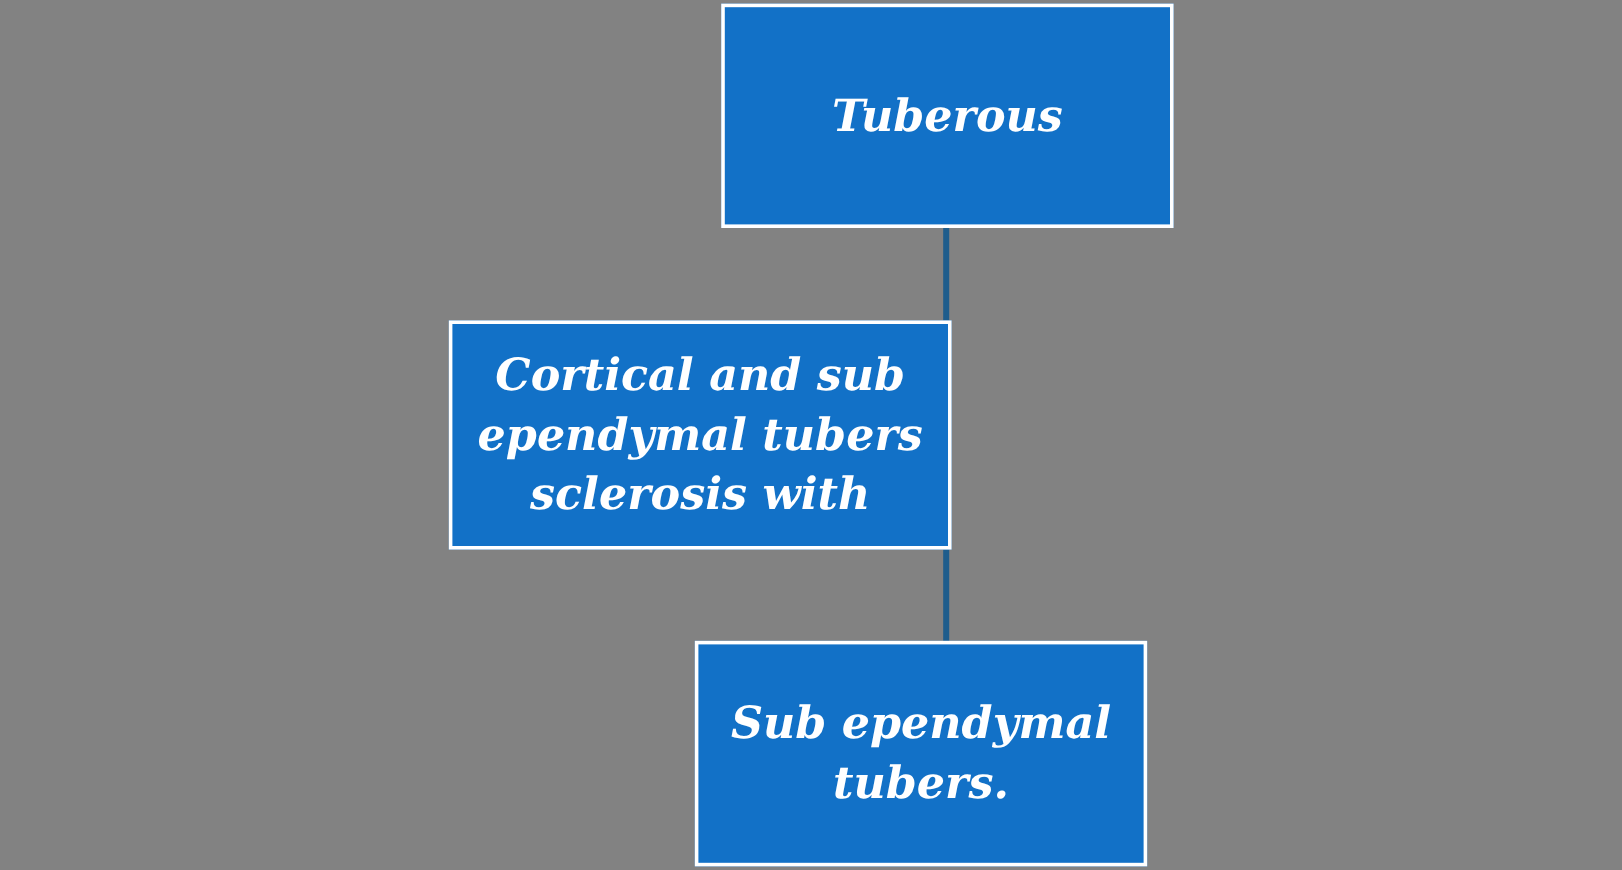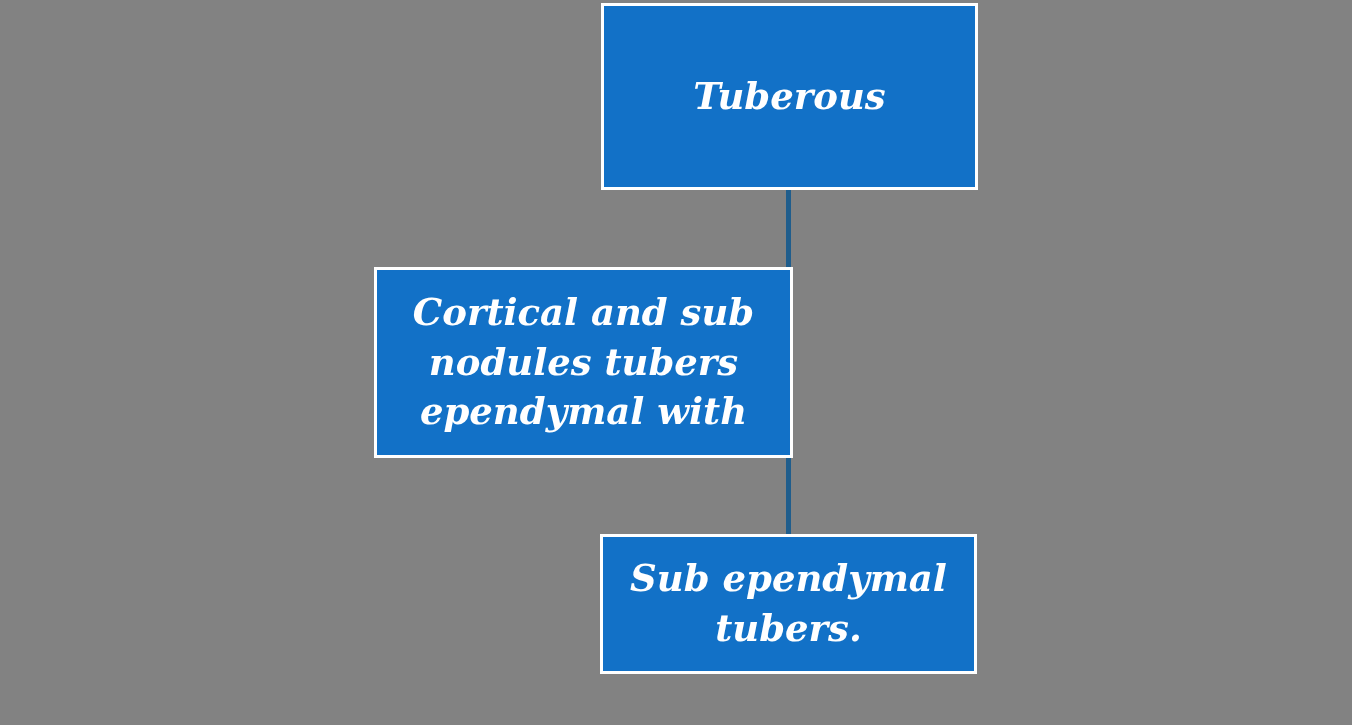--- a/index.html
+++ b/index.html
@@ -56,24 +56,24 @@
       width: 377px;
       height: 187px;
     }
     .node-middle {
       left: 374px;
       top: 267px;
       width: 419px;
       height: 191px;
     }
     .node-bottom {
-      left: 600px;
+      left: 579px;
       top: 534px;
       width: 377px;
-      height: 140px;
+      height: 188px;
     }
     .node-text {
       width: 100%;
     }
     .line {
       white-space: nowrap;
     }
   </style>
 </head>
 <body>
@@ -86,22 +86,22 @@
 
   <div class="node node-top">
     <div class="node-text">
       <div class="line">Tuberous</div>
     </div>
   </div>
 
   <div class="node node-middle">
     <div class="node-text">
       <div class="line">Cortical and sub</div>
-      <div class="line">nodules tubers</div>
-      <div class="line">ependymal with</div>
+      <div class="line">ependymal tubers</div>
+      <div class="line">sclerosis with</div>
     </div>
   </div>
 
   <div class="node node-bottom">
     <div class="node-text">
       <div class="line">Sub ependymal</div>
       <div class="line">tubers.</div>
     </div>
   </div>
 

